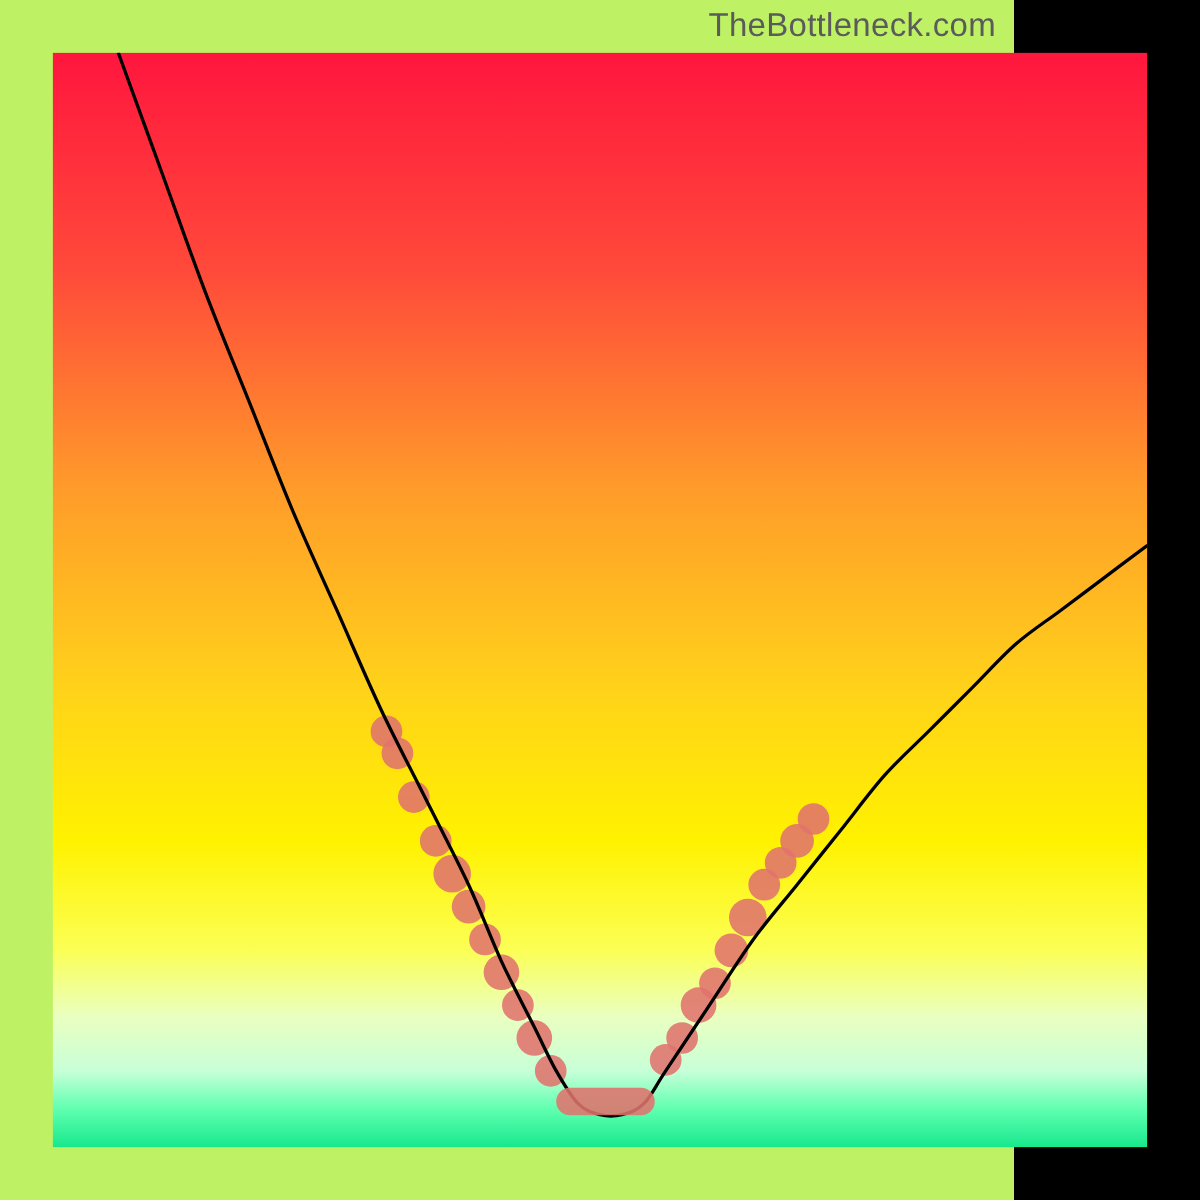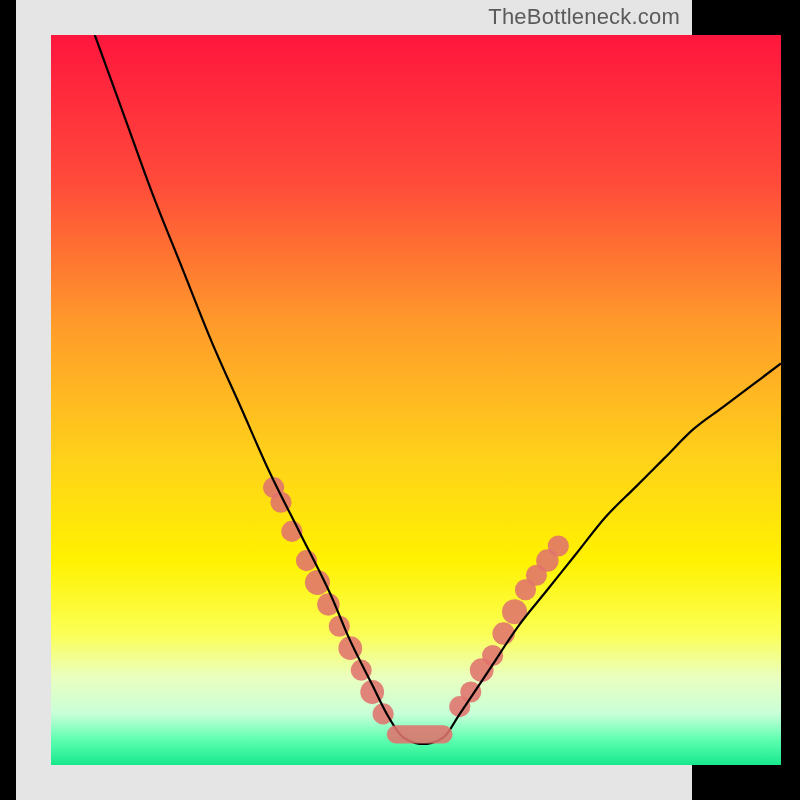--- a/index.html
+++ b/index.html
@@ -5,25 +5,25 @@
   html, body {
     margin: 0;
     padding: 0;
     width: 800px;
     height: 800px;
     background: #000;
     overflow: hidden;
   }
   .frame {
     position: absolute;
-    left: 16px;
+    left: 0;
     top: 0;
     width: 676px;
     height: 800px;
-    background: #e5e5e5;
+    background: #bef264;
   }
   .plot-area {
     position: absolute;
     left: 35px;
     top: 35px;
     width: 730px;
     height: 730px;
     overflow: hidden;
   }
   .gradient-bg {

